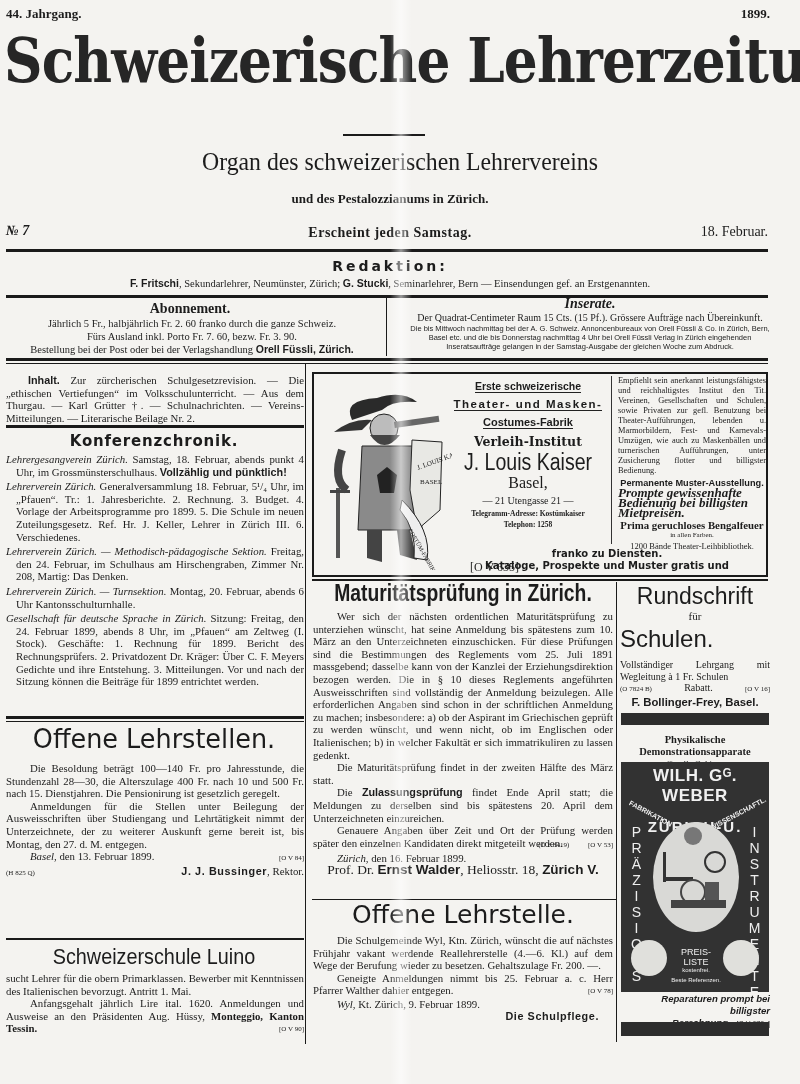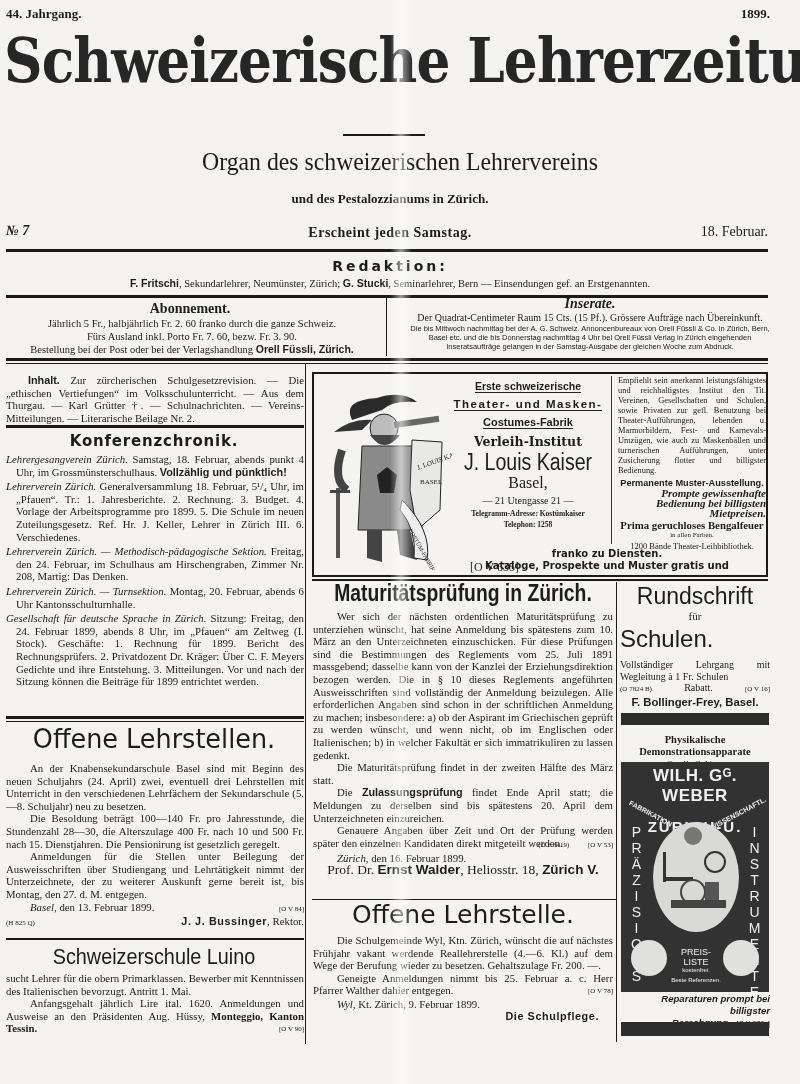--- a/index.html
+++ b/index.html
@@ -67,21 +67,21 @@
   .kaiser-mid .l3 { font-family: "Liberation Sans", sans-serif; font-size: 11px; font-weight: bold; border-bottom: 1px solid #222; display:inline-block; margin-top: 4px; }
   .kaiser-mid .l4 { font-family: "DejaVu Serif", serif; font-size: 12.5px; font-weight: bold; margin-top: 4px; }
   .kaiser-mid .l5 { font-family: "Liberation Sans", sans-serif; font-size: 23px; transform: scaleX(0.85); margin-top: 0px; white-space: nowrap; }
   .kaiser-mid .l6 { font-size: 16px; margin-top: -2px; }
   .kaiser-mid .l7 { font-size: 10px; margin-top: 3px; }
   .kaiser-mid .l8 { font-size: 7.5px; font-weight:bold; margin-top: 3px; }
   .kaiser-mid .l9 { font-size: 7.5px; font-weight:bold; margin-top: 2px; }
   .kaiser-right { position:absolute; left: 297px; top: 2px; width: 155px; border-left: 1px solid #333; padding-left: 6px; font-size: 8.4px; line-height: 10px; height: 168px; }
   .kaiser-right p { text-align: justify; }
   .kaiser-right .perm { font-family: "Liberation Sans", sans-serif; font-weight: bold; font-size: 9.2px; margin-top: 2px; text-align: center; }
-  .kaiser-right .prompt { font-style: italic; text-align: right; font-size: 11px; font-weight: bold; }
+  .kaiser-right .prompt { font-style: italic; text-align: left; font-size: 13px; font-weight: bold; }
   .kaiser-right .prima { font-weight: bold; font-size: 10.8px; text-align: center; margin-top: 2px; }
   .kaiser-right .farben { font-size: 7px; text-align: center; }
   .kaiser-right .bib { font-size: 8.5px; text-align: center; margin-top: 1px; }
   .kaiser-foot { position:absolute; left: 138px; top: 174px; width: 310px; text-align:center; font-family: "DejaVu Sans", sans-serif; font-weight: bold; font-size: 10px; line-height: 12px; }
   .kaiser-code { position:absolute; left: 140px; top: 186px; font-size: 12px; margin-left: 16px; }
 
   
   .mat-h { left: 308px; top: 580px; width: 310px; text-align: center; font-family: "Liberation Sans", sans-serif; font-size: 23px; font-weight: bold; transform: scaleX(0.84); }
   .col-m { left: 313px; width: 300px; font-size: 10.8px; line-height: 12.6px; }
   .mat-t { top: 610px; }
@@ -162,21 +162,20 @@
     <p><span class="it">Lehrerverein Zürich.</span><span> Generalversammlung 18. Februar, 5¹/₄ Uhr, im „Pfauen“. Tr.: 1. Jahresberichte. 2. Rechnung. 3. Budget. 4. Vorlage der Arbeitsprogramme pro 1899. 5. Die Schule im neuen Zuteilungsgesetz. Ref. Hr. J. Keller, Lehrer in Zürich III. 6. Verschiedenes.</span></p>
     <p><span class="it">Lehrerverein Zürich. — Methodisch-pädagogische Sektion.</span><span> Freitag, den 24. Februar, im Schulhaus am Hirschengraben, Zimmer Nr. 208, Martig: Das Denken.</span></p>
     <p><span class="it">Lehrerverein Zürich. — Turnsektion.</span><span> Montag, 20. Februar, abends 6 Uhr Kantonsschulturnhalle.</span></p>
     <p><span class="it">Gesellschaft für deutsche Sprache in Zürich.</span><span> Sitzung: Freitag, den 24. Februar 1899, abends 8 Uhr, im „Pfauen“ am Zeltweg (I. Stock). Geschäfte: 1. Rechnung für 1899. Bericht des Rechnungsprüfers. 2. Privatdozent Dr. Kräger: Über C. F. Meyers Gedichte und ihre Entstehung. 3. Mitteilungen. Vor und nach der Sitzung können die Beiträge für 1899 entrichtet werden.</span></p>
   </div>
   <div class="rule" style="left:6px;top:716px;width:298px;height:3px;"></div>
   <div class="rule" style="left:6px;top:721px;width:298px;height:1px;"></div>
 
   <div class="abs offene-h">Offene Lehrstellen.</div>
   <div class="abs col-l offene-t">
-    <p>An der Knabensekundarschule Basel sind mit Beginn des neuen Schuljahrs (24. April) zwei, eventuell drei Lehrstellen mit Unterricht in den verschiedenen Lehrfächern der Sekundarschule (5.—8. Schuljahr) neu zu besetzen.</p>
     <p>Die Besoldung beträgt 100—140 Fr. pro Jahresstunde, die Stundenzahl 28—30, die Alterszulage 400 Fr. nach 10 und 500 Fr. nach 15. Dienstjahren. Die Pensionirung ist gesetzlich geregelt.</p>
     <p>Anmeldungen für die Stellen unter Beilegung der Ausweisschriften über Studiengang und Lehrtätigkeit nimmt der Unterzeichnete, der zu weiterer Auskunft gerne bereit ist, bis Montag, den 27. d. M. entgegen.</p>
     <div class="sig-row" style="padding-left:24px;">
       <span><span class="it">Basel</span><span>, den 13. Februar 1899.</span></span>
       <span class="tiny">[O V 84]</span>
     </div>
     <div class="sig-row">
       <span class="tiny">(H 825 Q)</span>
       <span><span class="bold sans" style="letter-spacing:0.6px;">J. J. Bussinger</span><span>, Rektor.</span></span>
     </div>

